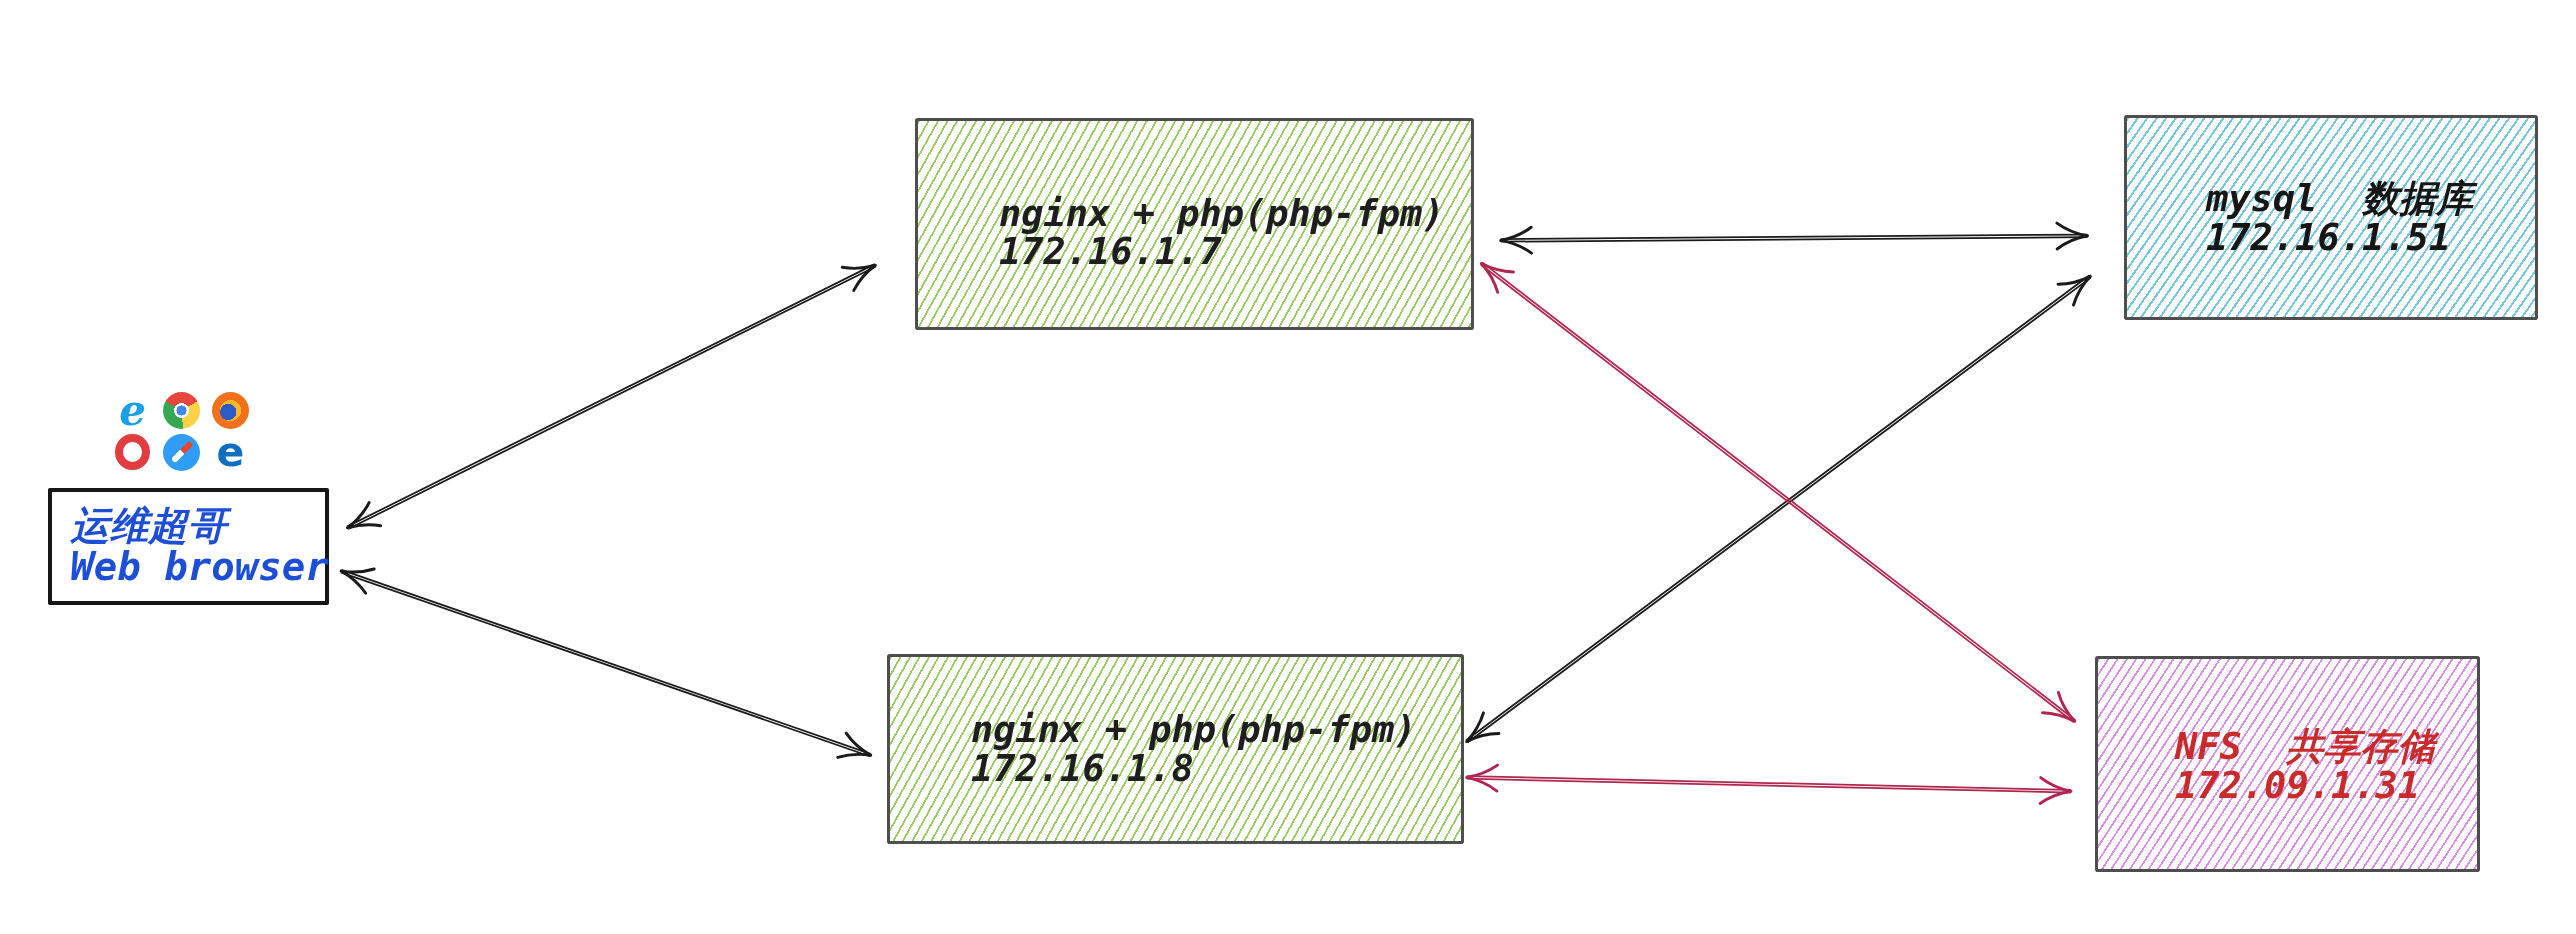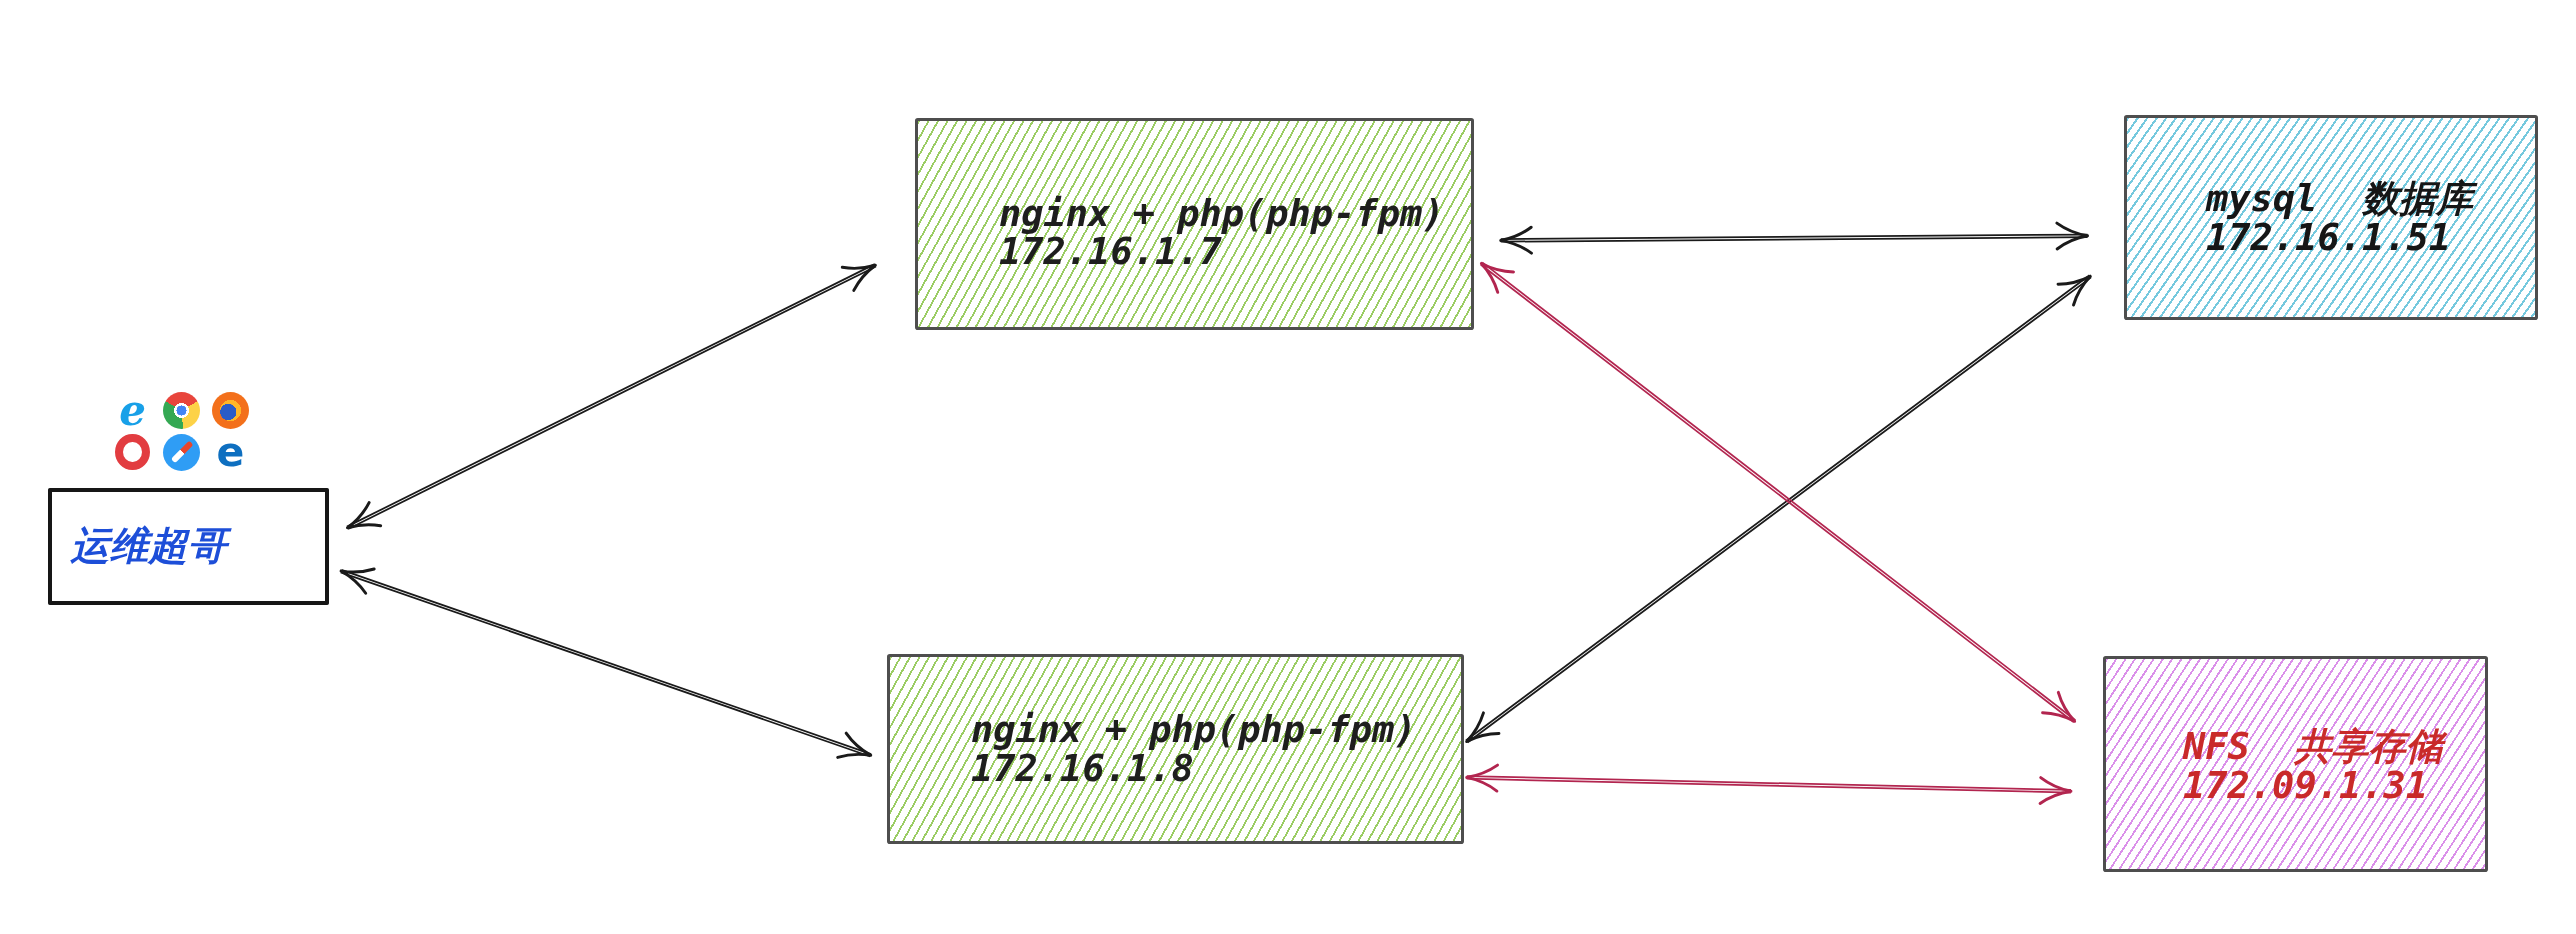--- a/index.html
+++ b/index.html
@@ -6,21 +6,21 @@
   #canvas{position:relative;width:2576px;height:934px;background:#ffffff;overflow:hidden;
           font-family:"DejaVu Sans Mono","Liberation Mono",monospace;}
   #edge-layer{position:absolute;left:0;top:0;width:2576px;height:934px;}
 
   .node{position:absolute;box-sizing:border-box;border:3.2px solid #4e4e4e;border-radius:2.8px;
         display:flex;flex-direction:column;justify-content:center;background-color:#fff;font-style:italic;}
   .node .line{white-space:pre;line-height:1.05;}
 
   .hatch-green{background-image:repeating-linear-gradient(119deg,rgba(150,202,92,.95) 0 1.8px,transparent 1.8px 8.3px);}
   .hatch-blue{background-image:repeating-linear-gradient(125deg,rgba(110,198,220,.95) 0 2px,transparent 2px 7.8px);}
-  .hatch-violet{background-image:repeating-linear-gradient(123deg,rgba(216,138,232,.95) 0 1.8px,transparent 1.8px 7.8px);margin-left:8px;}
+  .hatch-violet{background-image:repeating-linear-gradient(123deg,rgba(216,138,232,.95) 0 1.8px,transparent 1.8px 7.8px);}
 
   #node-web-browser{left:48px;top:488px;width:281px;height:117px;border:4.6px solid #161616;border-radius:1.8px;
         padding:9.2px 0 9.2px 18.4px;font-size:39px;font-weight:700;color:#1d4ed8;}
   #node-nginx-1{left:915px;top:118px;width:559px;height:212px;padding:28px 0 9.2px 81px;
         font-size:37px;font-weight:600;color:#1e1e1e;}
   #node-nginx-2{left:887px;top:654px;width:577px;height:190px;padding:11px 0 9.2px 81px;
         font-size:37px;font-weight:600;color:#1e1e1e;}
   #node-mysql{left:2124px;top:115px;width:414px;height:205px;padding:16.6px 0 13px 79px;
         font-size:37px;font-weight:600;color:#161616;}
   #node-nfs{left:2095px;top:656px;width:385px;height:216px;padding:20px 0 14.7px 77px;
@@ -96,20 +96,21 @@
         <div class="ring"></div>
       </div>
       <div class="bi icon-safari">
         <div class="needle"></div>
       </div>
       <div class="bi icon-edge">e</div>
     </div>
 
   <div class="node" id="node-web-browser">
     <div class="line">运维超哥</div>
+    <div class="line">Web browser</div>
   </div>
 
   <div class="node hatch-green" id="node-nginx-1">
     <div class="line">nginx + php(php-fpm)</div>
     <div class="line">172.16.1.7</div>
   </div>
 
   <div class="node hatch-green" id="node-nginx-2">
     <div class="line">nginx + php(php-fpm)</div>
     <div class="line">172.16.1.8</div>

